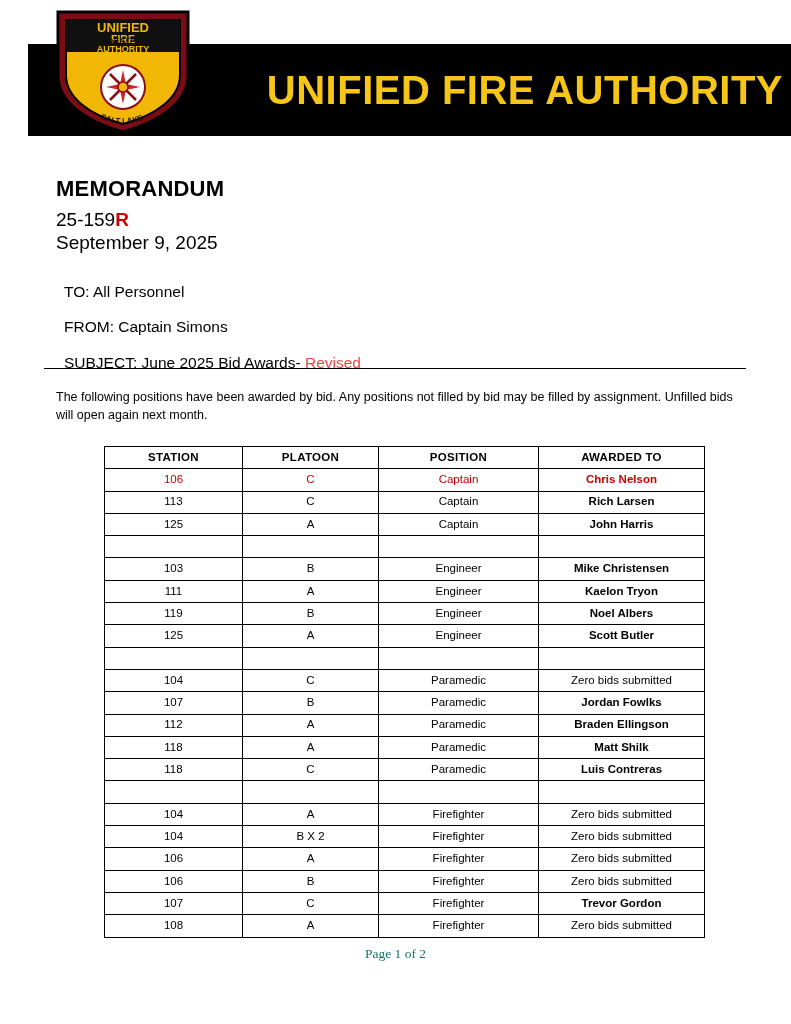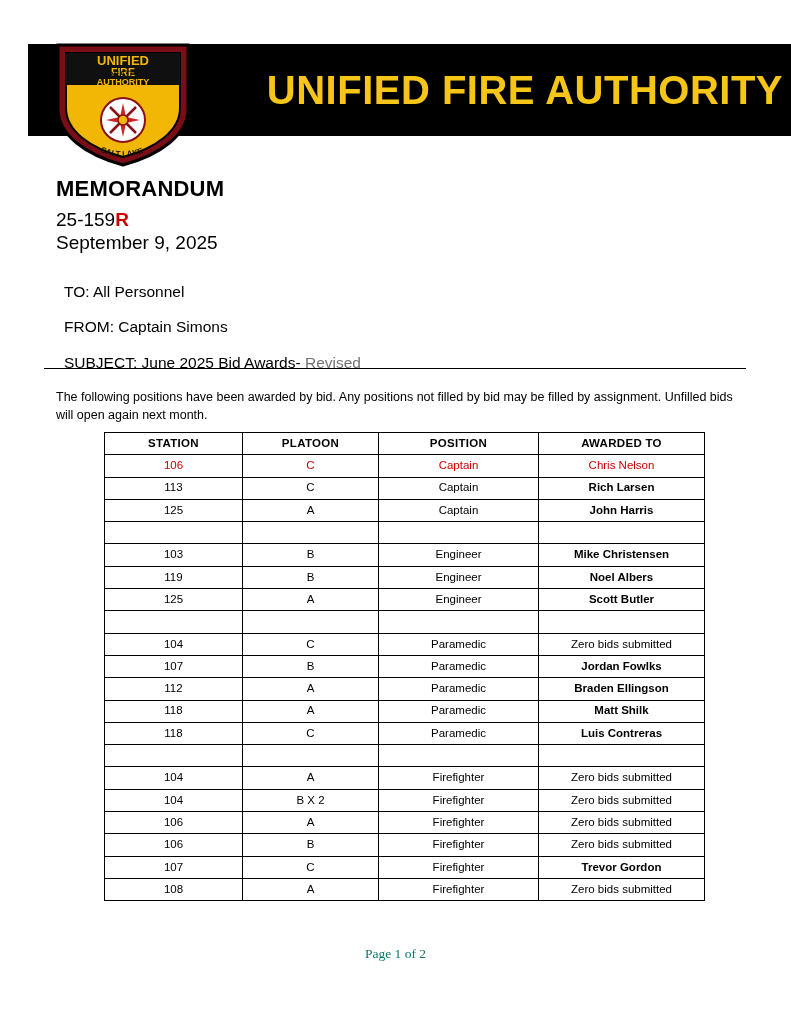--- a/index.html
+++ b/index.html
@@ -42,21 +42,21 @@
     letter-spacing: 0.5px;
     padding-right: 22px;
     line-height: 1;
     white-space: nowrap;
   }
 
   
   .logo {
     position: absolute;
     left: 48px;
-    top: 35px;
+    top: 2px;
     width: 150px;
     height: 134px;
   }
   .logo svg { display: block; }
 
   
   .memo {
     position: absolute;
     left: 56px;
     top: 176px;
@@ -77,21 +77,21 @@
     color: #cc0000;
     font-weight: bold;
   }
   .memo-gap { height: 16px; }
   .memo-field {
     font-size: 15.5px;
     line-height: 1.75;
     margin: 8px;
   }
   .revised-word {
-    color: #737373;
+    color: #ef4444;
   }
 
   
   .divider {
     position: absolute;
     left: 44px;
     top: 368px;
     width: 702px;
     height: 1px;
     background: #000000;
@@ -104,21 +104,21 @@
     top: 388px;
     width: 678px;
     font-size: 12.5px;
     line-height: 1.45;
   }
 
   
   .bid-table {
     position: absolute;
     left: 104px;
-    top: 432px;
+    top: 446px;
     width: 600px;
     border-collapse: collapse;
     table-layout: fixed;
   }
   .bid-table th,
   .bid-table td {
     border: 1px solid #000000;
     height: 21.3px;
     padding: 0 2px;
     text-align: center;
@@ -130,21 +130,21 @@
     font-weight: bold;
     font-size: 11.5px;
     letter-spacing: 0.3px;
   }
   .col-station { width: 138px; }
   .col-platoon { width: 136px; }
   .col-position { width: 160px; }
   .col-awarded { width: 166px; }
 
   .cell-red { color: #cc0000; }
-  .cell-bold { font-weight: normal; }
+  .cell-bold { font-weight: bold; }
   .cell-name { font-weight: bold; font-size: 12px; }
   .cell-zero { font-weight: normal; font-size: 11.5px; }
   .row-spacer td {
     height: 21.3px;
   }
 
   
   .footer {
     position: absolute;
     left: 0;
@@ -248,20 +248,26 @@
           <td></td>
           <td></td>
         </tr>
         <tr>
           <td>103</td>
           <td>B</td>
           <td>Engineer</td>
           <td class="cell-name">Mike Christensen</td>
         </tr>
         <tr>
+          <td>111</td>
+          <td>A</td>
+          <td>Engineer</td>
+          <td class="cell-name">Kaelon Tryon</td>
+        </tr>
+        <tr>
           <td>119</td>
           <td>B</td>
           <td>Engineer</td>
           <td class="cell-name">Noel Albers</td>
         </tr>
         <tr>
           <td>125</td>
           <td>A</td>
           <td>Engineer</td>
           <td class="cell-name">Scott Butler</td>

